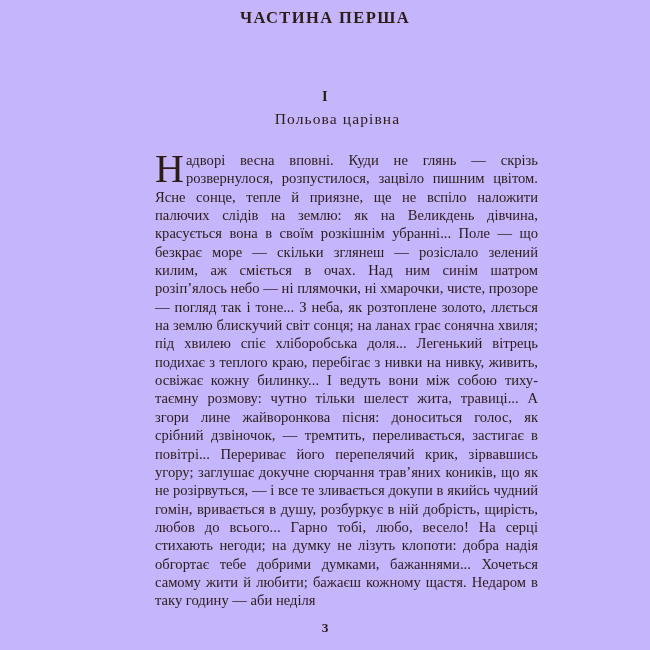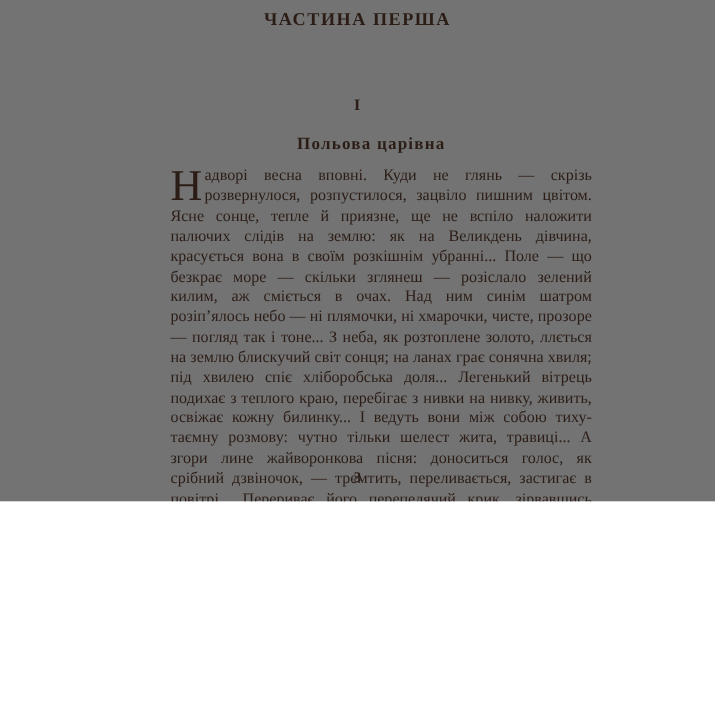--- a/index.html
+++ b/index.html
@@ -3,22 +3,22 @@
 <meta charset="utf-8">
 <style>
   html, body {
     margin: 0;
     padding: 0;
     background: #ffffff;
   }
   .page {
     position: relative;
     width: 650px;
-    height: 456px;
-    background: #737373;
+    height: 650px;
+    background: #c4b5fd;
     overflow: hidden;
     font-family: "Liberation Serif", "DejaVu Serif", serif;
     color: #2b1d16;
   }
   .running-header {
     position: absolute;
     top: 8px;
     left: 0;
     right: 0;
     text-align: center;
@@ -35,23 +35,23 @@
     text-align: center;
   }
   .chapter-number {
     font-size: 14.5px;
     font-weight: bold;
     letter-spacing: 0.5px;
     line-height: 1.2;
     color: #2b1d16;
   }
   .chapter-title {
-    margin-top: 17px;
+    margin-top: 5px;
     font-size: 15.5px;
-    font-weight: bold;
+    font-weight: normal;
     letter-spacing: 1.1px;
     color: #2b1d16;
     padding-left: 25px;
   }
   .body-text {
     position: absolute;
     top: 151px;
     left: 155px;
     width: 383px;
     font-size: 14.6px;

